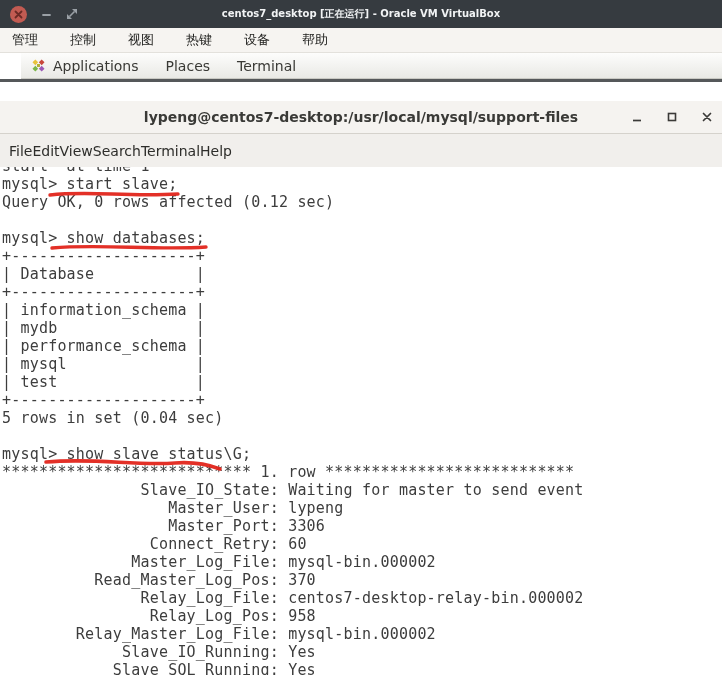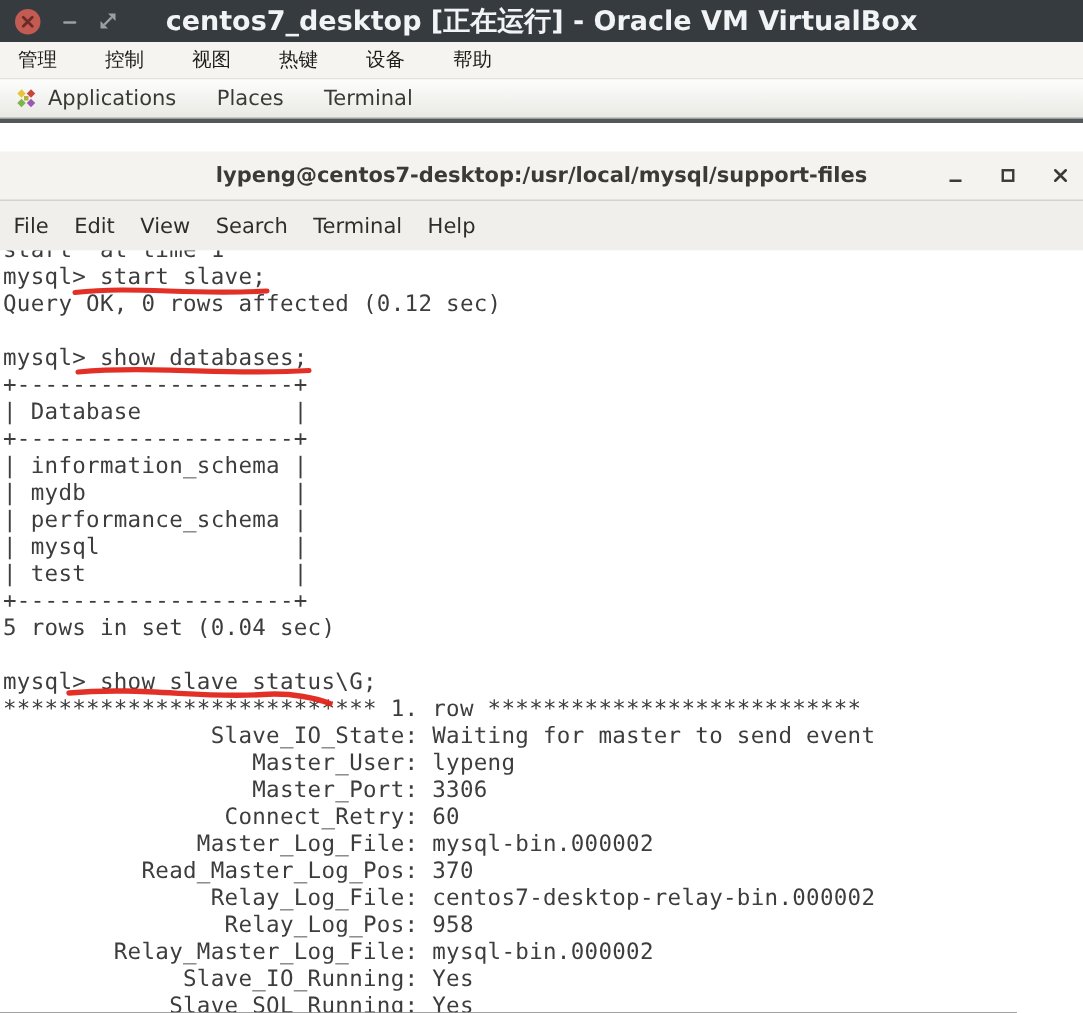--- a/index.html
+++ b/index.html
@@ -14,54 +14,54 @@
     position:relative;
   }
   .vb-close{
     width:17px;height:17px;border-radius:50%;background:#c25b52;
     margin-left:10px;display:flex;align-items:center;justify-content:center;
     flex:0 0 auto;
   }
   .vb-btn{color:#9aa0a6;margin-left:14px;display:flex;align-items:center;flex:0 0 auto;}
   .vb-title{
     position:absolute;left:0;right:0;text-align:center;
-    color:#f1f3f4;font-weight:bold;font-size:18px;pointer-events:none;
+    color:#f1f3f4;font-weight:bold;font-size:10px;pointer-events:none;
   }
   
   .vb-menubar{
     height:24px;background:#f6f4f1;border-bottom:1px solid #e3e1dc;
     display:flex;align-items:center;padding-left:10px;gap:28px;
     font-size:13px;color:#1d1d1b;
   }
   .vb-menubar [data-name="vbox-menu-item"]{padding:2px 2px;cursor:default;}
   
   .gnome-panel{
     height:25px;background:linear-gradient(#fdfdfc,#e9e9e5);
     border-bottom:1px solid #c9c9c3;
     display:flex;align-items:center;padding-left:10px;
-    font-size:14px;color:#393935;
+    font-size:14px;color:#393935;margin-left:21px;
   }
   .apps-icon{margin-right:7px;display:flex;align-items:center;}
   .panel-item{margin-right:27px;}
   .desktop-strip{height:3px;background:#55585a;}
   
   .term-titlebar{
     height:32px;background:#f5f3f0;border-bottom:1px solid #d5d2cc;
     position:relative;display:flex;align-items:center;margin-top:19px;
   }
   .term-title{
     position:absolute;left:0;right:0;text-align:center;
     font-size:14px;font-weight:bold;color:#3a3a37;pointer-events:none;
   }
   .term-winbtns{position:absolute;right:8px;top:0;height:100%;display:flex;align-items:center;gap:21px;}
   .term-winbtn{display:flex;align-items:center;justify-content:center;width:14px;height:14px;}
   
   .term-menubar{
     height:33px;background:#f1efec;display:flex;align-items:center;
-    padding-left:9px;gap:17px;font-size:14px;color:#2d2d2a;
+    padding-left:9px;font-size:14px;color:#2d2d2a;
   }
   .term-menubar [data-name="terminal-menu-item"]{cursor:default;}
   
   .term-content{
     position:relative;height:529px;background:#ffffff;
     font-family:"DejaVu Sans Mono","Liberation Mono",monospace;
     font-size:15px;line-height:18px;letter-spacing:0.2px;color:#3d3d3d;
     overflow:hidden;
   }
   .tline{height:18px;white-space:pre;}

